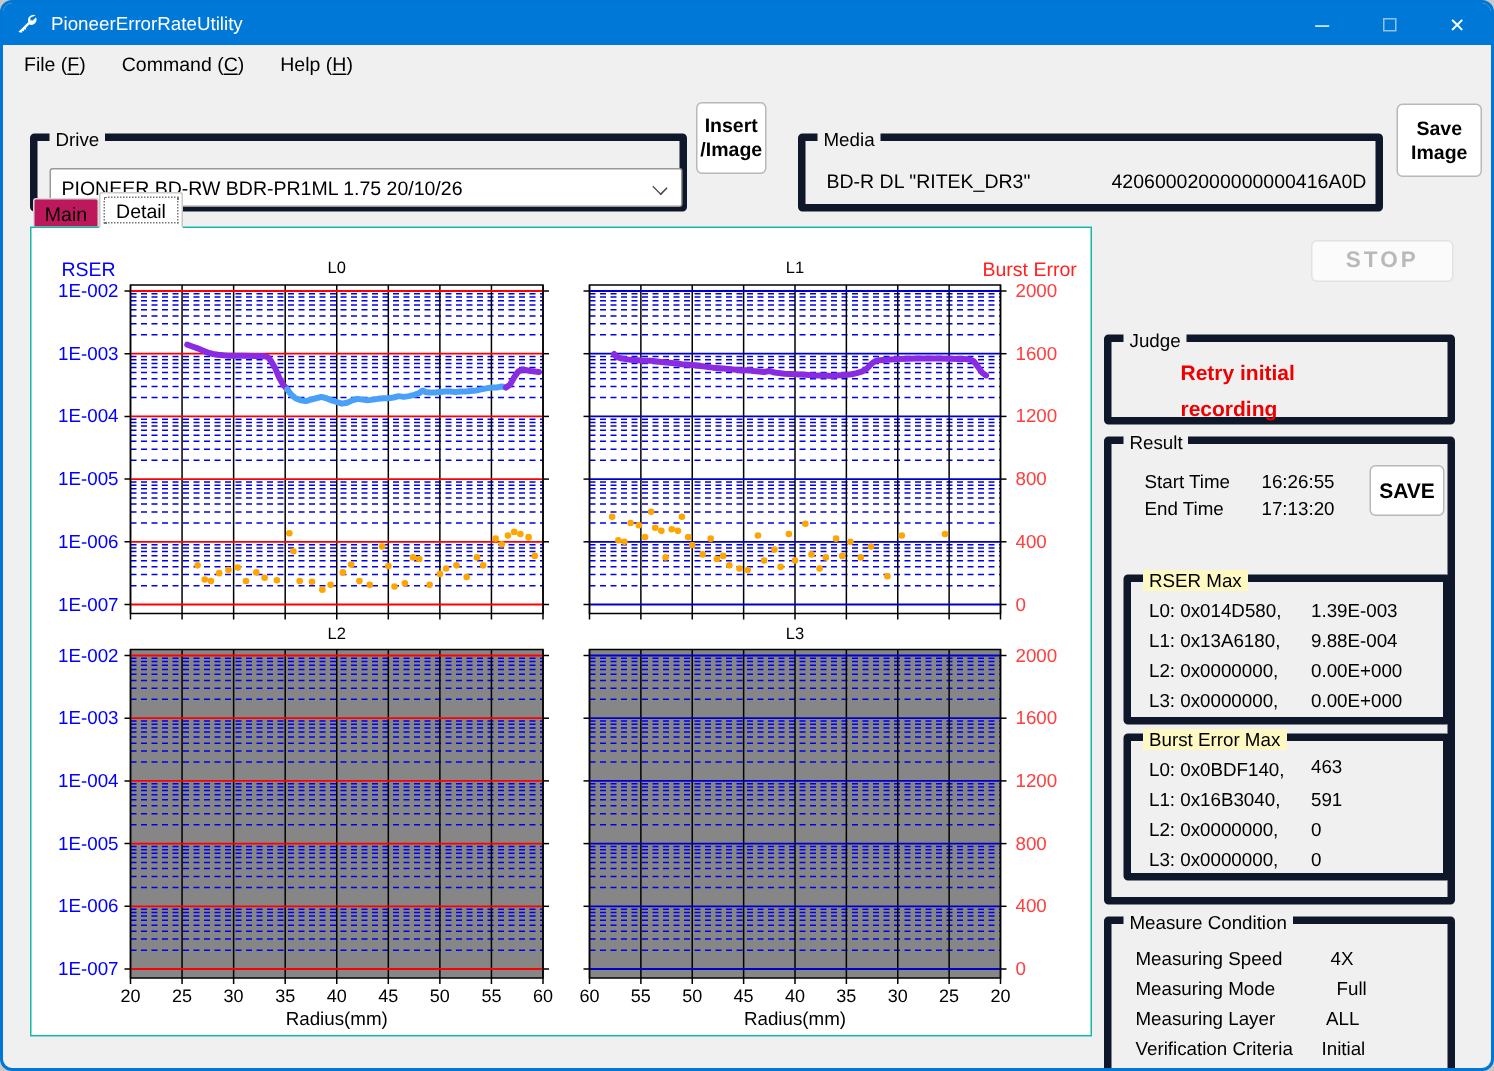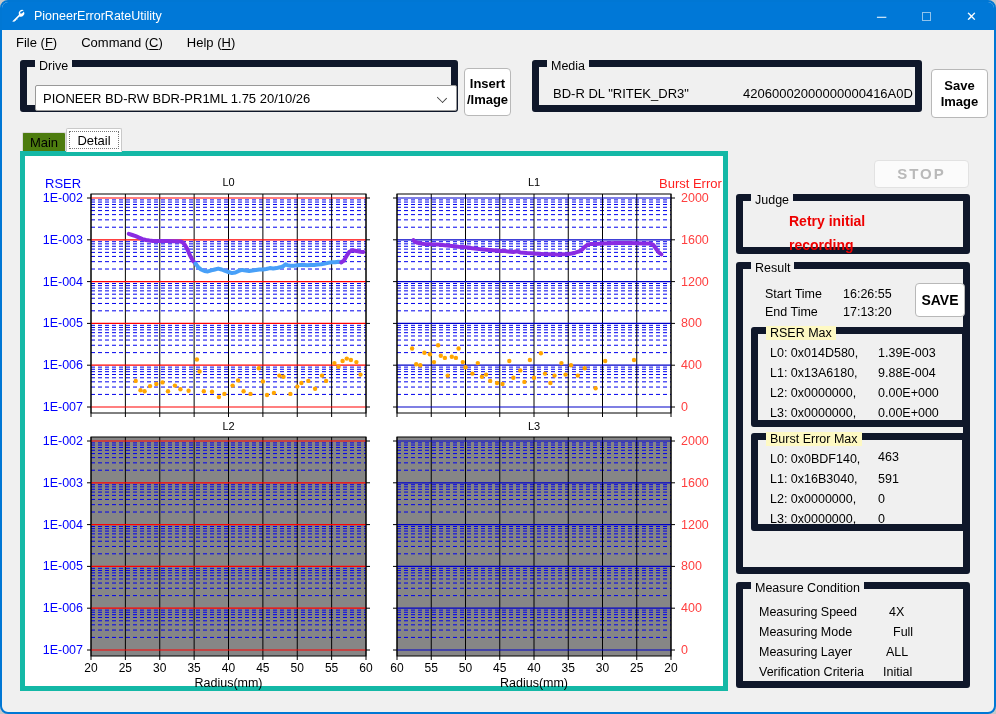--- a/index.html
+++ b/index.html
@@ -11,34 +11,34 @@
   .titlebar .app-icon { margin-left:8px; width:16px; height:16px; }
   .titlebar .title { color:#ffffff; font-size:12.5px; margin-left:8px; }
   .win-controls { position:absolute; right:0; top:0; height:28px; display:flex; }
   .win-btn { width:45px; height:28px; display:flex; align-items:center; justify-content:center; color:#ffffff; font-size:13px; }
   .max-box { width:9px; height:9px; border:1px solid #8fc3ec; }
   
   .menubar { position:absolute; left:0; top:28px; right:0; height:24px; background:#f0f0f0; display:flex; align-items:center; font-size:13px; color:#000; }
   .menu-item { padding:3px 10px; margin-left:4px; }
   .menu-item u { text-underline-offset:2px; }
   
-  .groupbox { position:absolute; border:7px solid #0f172a; border-radius:3px; }
+  .groupbox { position:absolute; border:5px solid #0f172a; border-radius:3px;margin-top:29px; }
   .groupbox > .gb-label { position:absolute; top:-8px; left:8px; background:#f0f0f0; padding:0 4px; font-size:12.5px; color:#000; line-height:14px; }
   .groupbox.inner > .gb-label { background:#fef9c3; }
   
   .combo { position:absolute; left:8px; top:18px; width:422px; height:26px; background:#ffffff; border:1px solid #999999; border-radius:2px; display:flex; align-items:center; font-size:13px; padding-left:7px; color:#000; }
   .combo .chev { position:absolute; right:10px; top:8px; width:8px; height:8px; border-right:1.6px solid #444; border-bottom:1.6px solid #444; transform:rotate(45deg) scale(1,0.8); }
   
   .btn { position:absolute; background:#ffffff; border:1px solid #b8b8b8; border-radius:4px; display:flex; flex-direction:column; align-items:center; justify-content:center; font-size:13px; font-weight:bold; color:#000; line-height:16px; }
   .btn.disabled { color:#b9b9b9; border-color:#e2e2e2; background:#fbfbfb; letter-spacing:2px; font-size:15px; }
   
   .tab { position:absolute; font-size:13px; display:flex; align-items:center; justify-content:center; color:#000; }
-  .tab.inactive { left:20px; top:130px; width:44px; height:20px; background:#4d7c0f; border:1px solid #d9d9d9; border-bottom:none; border-radius:2px 2px 0 0; }
+  .tab.inactive { left:20px; top:130px; width:44px; height:20px; background:#be185d; border:1px solid #d9d9d9; border-bottom:none; border-radius:2px 2px 0 0; }
   .tab.active { left:64px; top:126px; width:56px; height:24px; background:#ffffff; border:1px solid #c9c9c9; border-bottom:1px solid #ffffff; border-radius:2px 2px 0 0; outline:1px dotted #777; outline-offset:-4px; z-index:3; }
-  .chart-panel { position:absolute; left:18px; top:149px; width:708px; height:540px; background:#ffffff; border:5px solid #14b8a6; z-index:2; }
+  .chart-panel { position:absolute; left:18px; top:149px; width:708px; height:540px; background:#ffffff; border:1px solid #14b8a6; z-index:2; }
   
   .kv-row { position:absolute; font-size:12.5px; color:#000; white-space:nowrap; }
   .kv-val { position:absolute; font-size:12.5px; color:#000; white-space:nowrap; }
   .judge-text { position:absolute; left:46px; color:#ee0000; font-weight:bold; font-size:14px; }
   svg text { font-family:"Liberation Sans", sans-serif; }
 </style>
 </head>
 <body>
 
 <div class="window">

